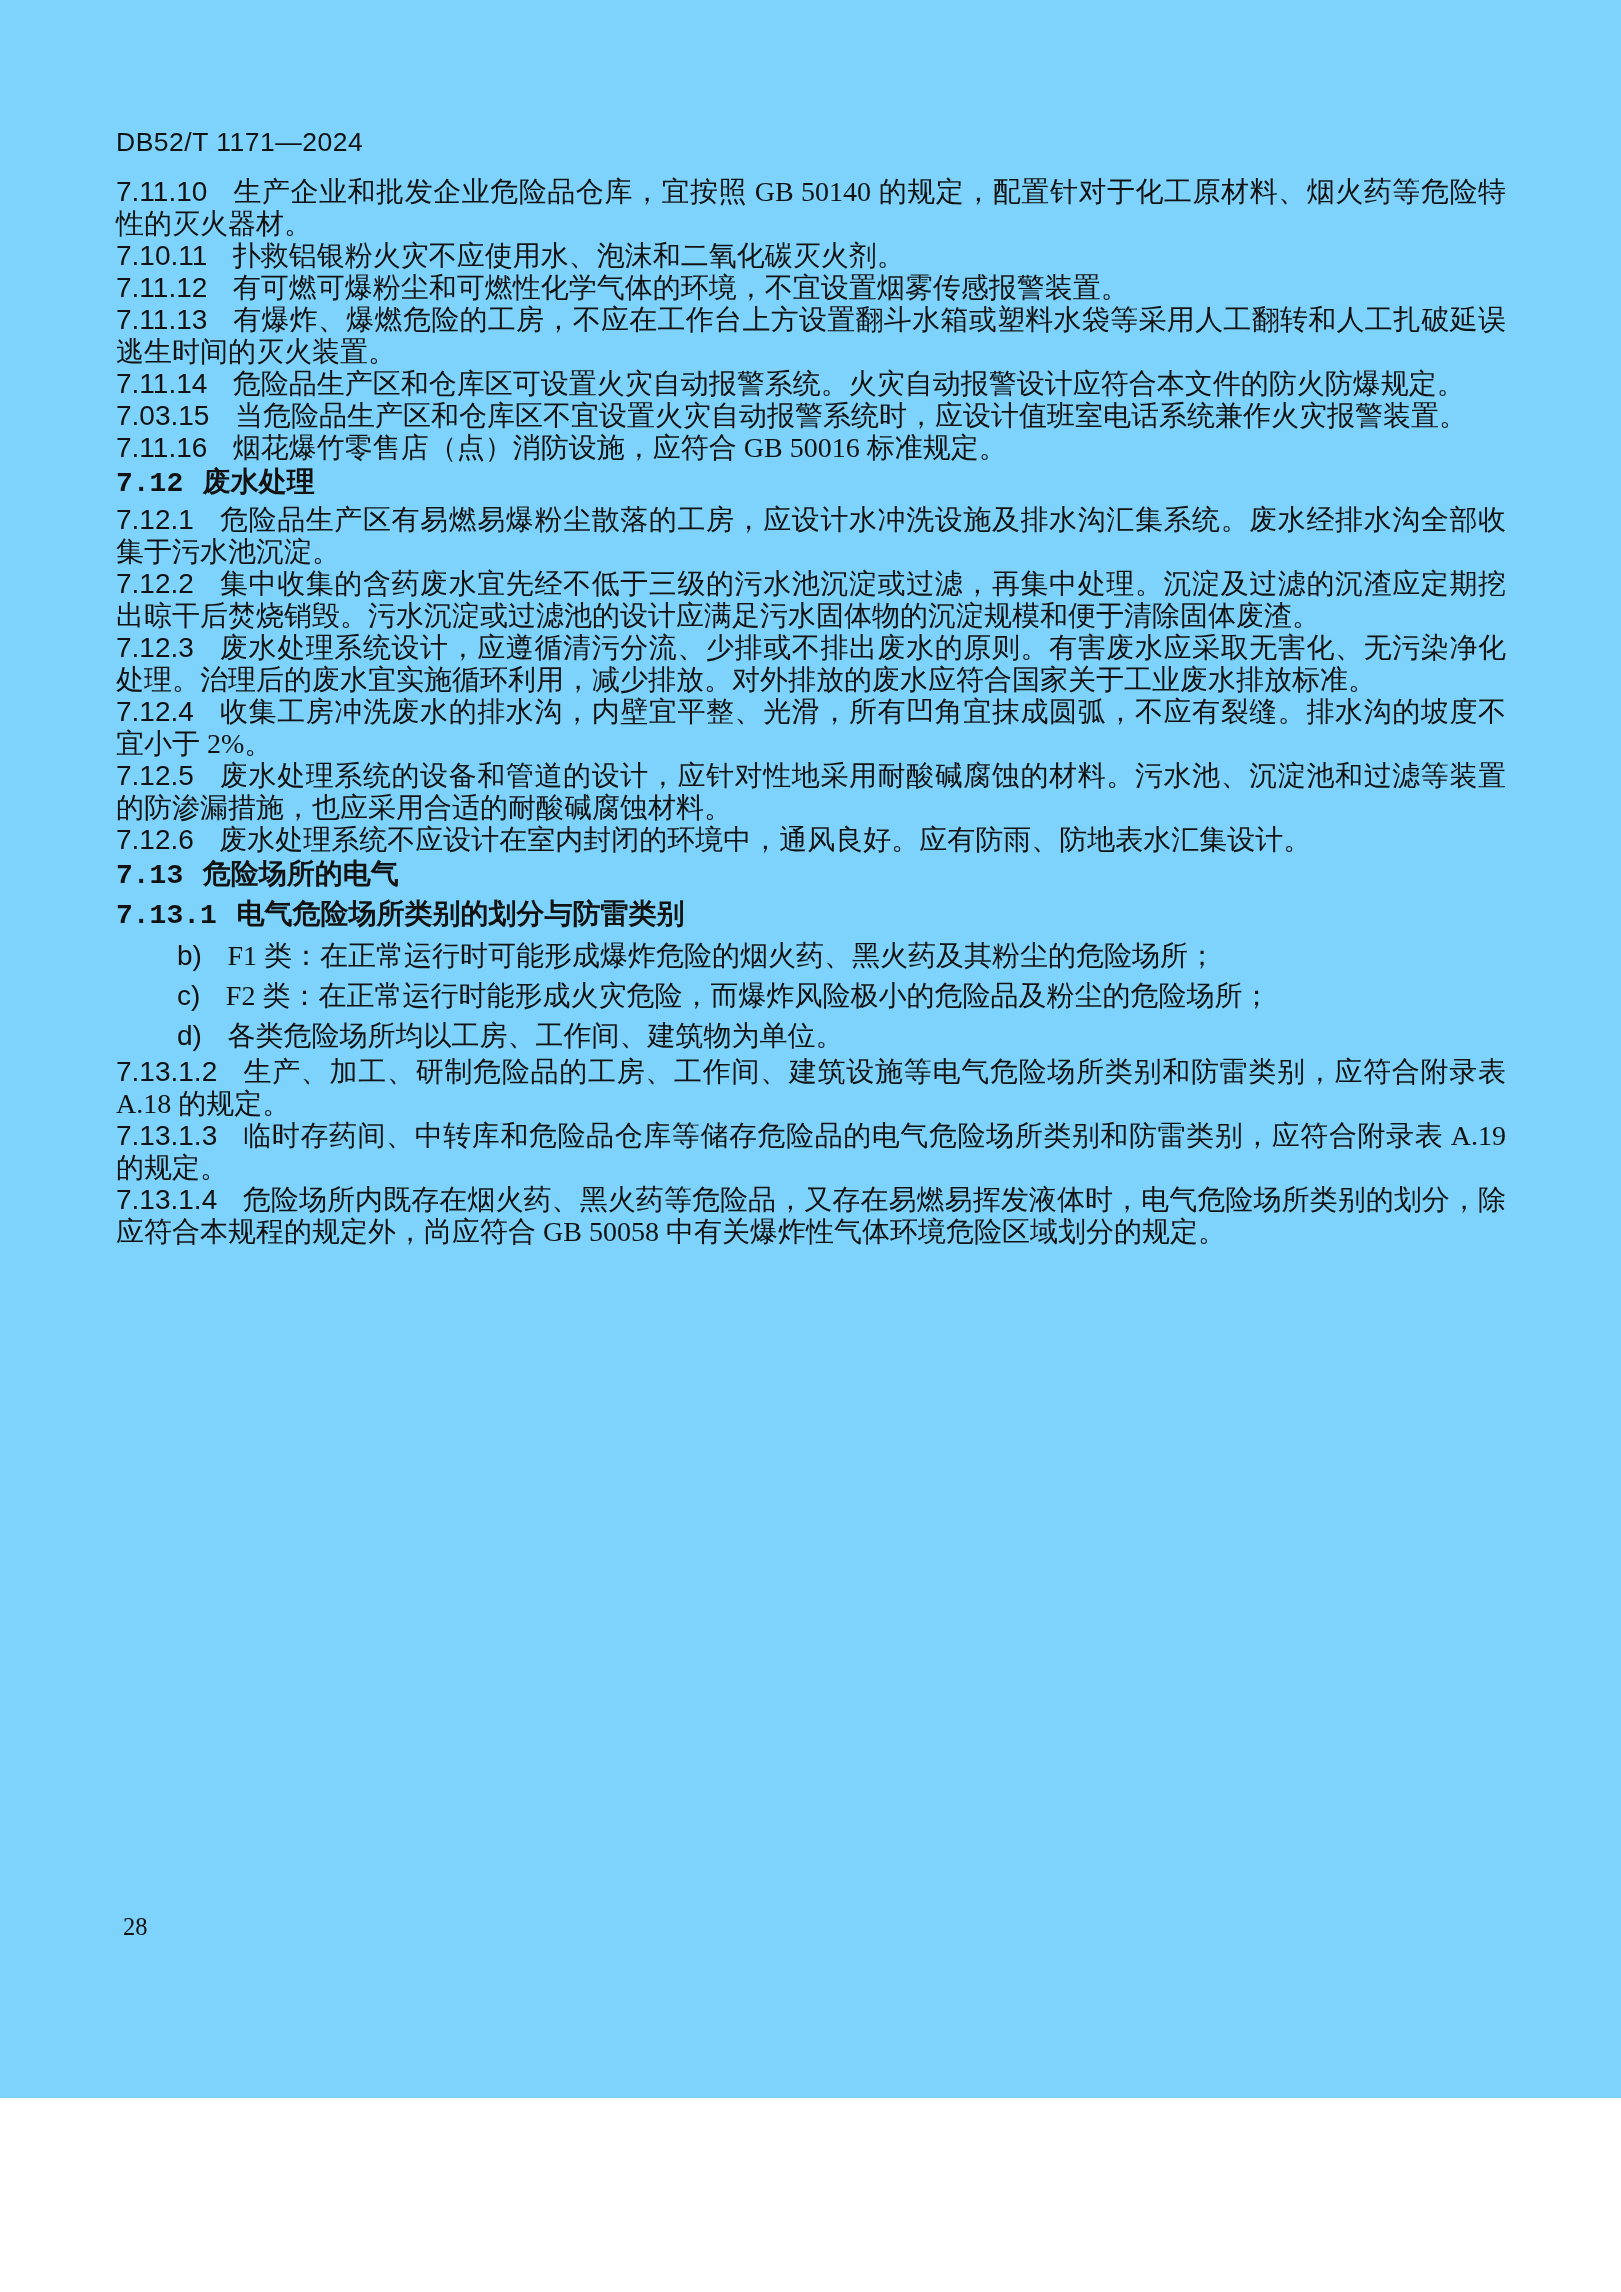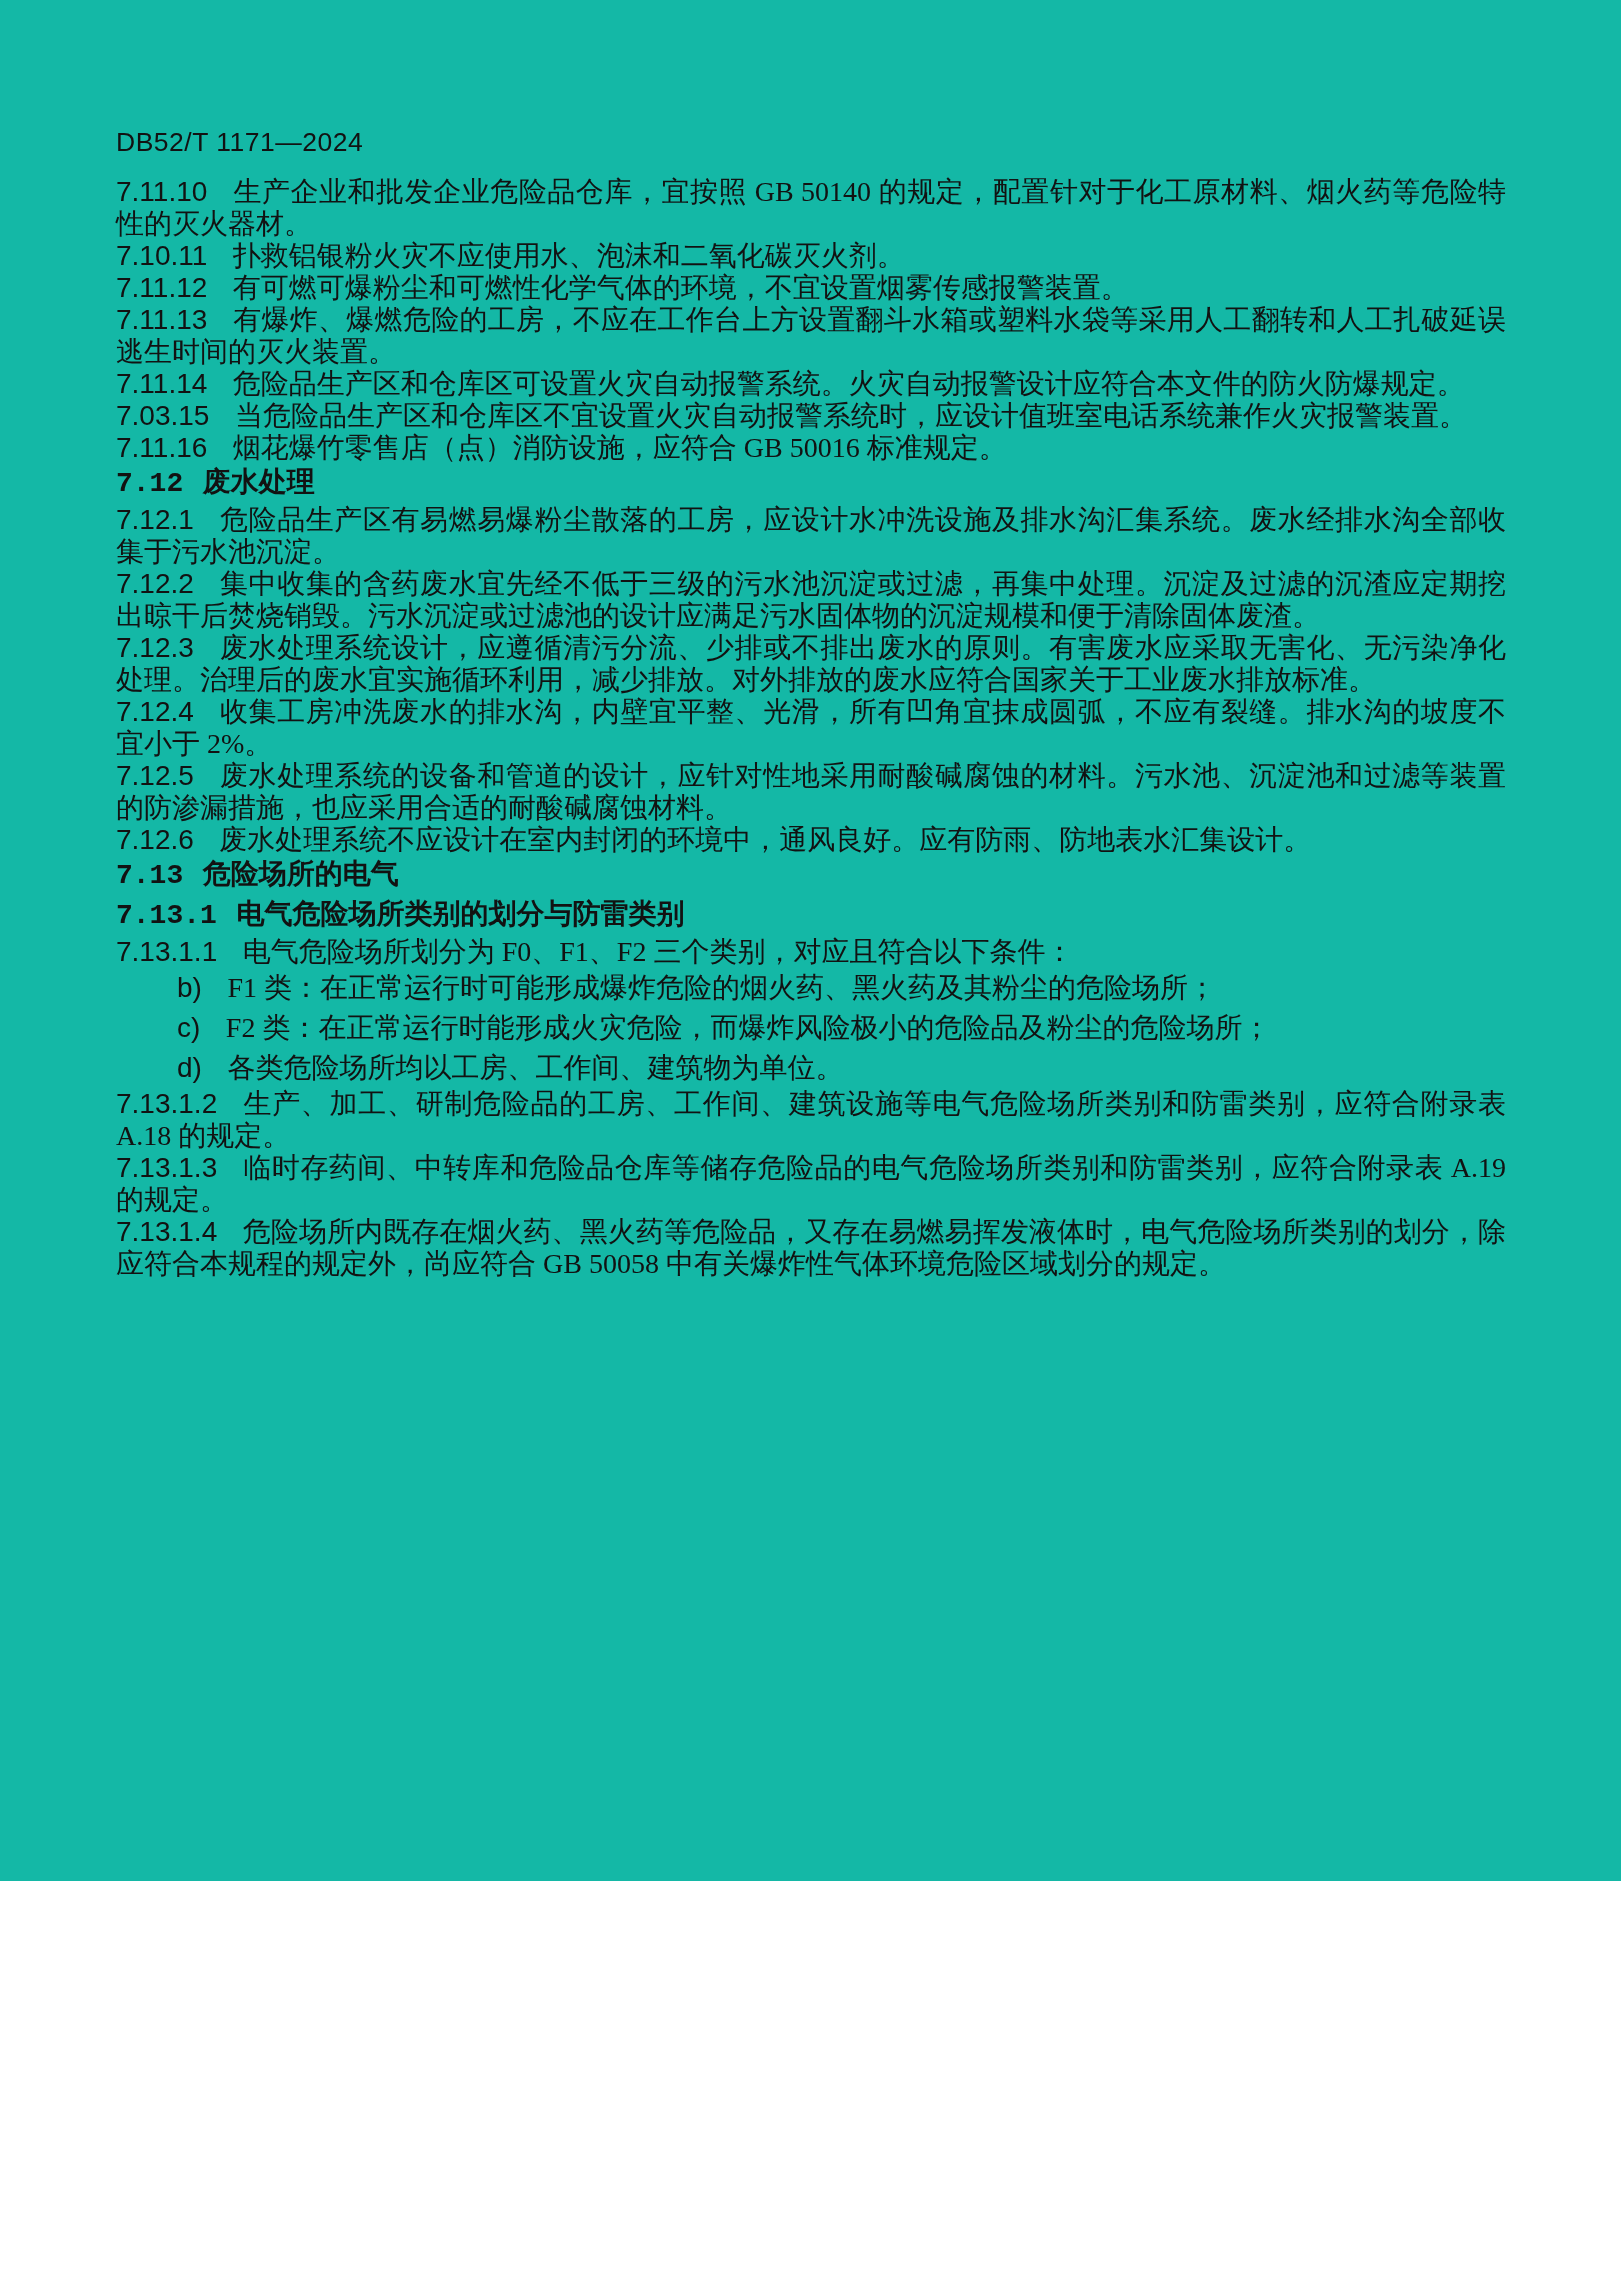--- a/index.html
+++ b/index.html
@@ -5,23 +5,23 @@
 <style>
   * { box-sizing: border-box; }
   html, body {
     margin: 0;
     padding: 0;
     background: #ffffff;
   }
   .page {
     position: relative;
     width: 1621px;
-    height: 1881px;
+    height: 2098px;
     margin: 0 auto;
-    background: #14b8a6;
+    background: #7dd3fc;
     color: #121212;
     font-family: "Liberation Serif", "DejaVu Serif", serif;
     overflow: hidden;
   }
   .doc-header {
     position: absolute;
     top: 127px;
     left: 116px;
     font-size: 26.5px;
     letter-spacing: 0.5px;
@@ -90,21 +90,20 @@
       <p class="clause"><span class="num">7.11.16</span><span class="txt">烟花爆竹零售店（点）消防设施，应符合 GB 50016 标准规定。</span></p>
       <p class="section-heading"><span class="num">7.12</span><span class="txt">废水处理</span></p>
       <p class="clause"><span class="num">7.12.1</span><span class="txt">危险品生产区有易燃易爆粉尘散落的工房，应设计水冲洗设施及排水沟汇集系统。废水经排水沟全部收集于污水池沉淀。</span></p>
       <p class="clause"><span class="num">7.12.2</span><span class="txt">集中收集的含药废水宜先经不低于三级的污水池沉淀或过滤，再集中处理。沉淀及过滤的沉渣应定期挖出晾干后焚烧销毁。污水沉淀或过滤池的设计应满足污水固体物的沉淀规模和便于清除固体废渣。</span></p>
       <p class="clause"><span class="num">7.12.3</span><span class="txt">废水处理系统设计，应遵循清污分流、少排或不排出废水的原则。有害废水应采取无害化、无污染净化处理。治理后的废水宜实施循环利用，减少排放。对外排放的废水应符合国家关于工业废水排放标准。</span></p>
       <p class="clause"><span class="num">7.12.4</span><span class="txt">收集工房冲洗废水的排水沟，内壁宜平整、光滑，所有凹角宜抹成圆弧，不应有裂缝。排水沟的坡度不宜小于 2%。</span></p>
       <p class="clause"><span class="num">7.12.5</span><span class="txt">废水处理系统的设备和管道的设计，应针对性地采用耐酸碱腐蚀的材料。污水池、沉淀池和过滤等装置的防渗漏措施，也应采用合适的耐酸碱腐蚀材料。</span></p>
       <p class="clause"><span class="num">7.12.6</span><span class="txt">废水处理系统不应设计在室内封闭的环境中，通风良好。应有防雨、防地表水汇集设计。</span></p>
       <p class="section-heading"><span class="num">7.13</span><span class="txt">危险场所的电气</span></p>
       <p class="subsection-heading"><span class="num">7.13.1</span><span class="txt">电气危险场所类别的划分与防雷类别</span></p>
-      <p class="clause"><span class="num">7.13.1.1</span><span class="txt">电气危险场所划分为 F0、F1、F2 三个类别，对应且符合以下条件：</span></p>
       <p class="list-item"><span class="num">b)</span><span class="txt">F1 类：在正常运行时可能形成爆炸危险的烟火药、黑火药及其粉尘的危险场所；</span></p>
       <p class="list-item"><span class="num">c)</span><span class="txt">F2 类：在正常运行时能形成火灾危险，而爆炸风险极小的危险品及粉尘的危险场所；</span></p>
       <p class="list-item"><span class="num">d)</span><span class="txt">各类危险场所均以工房、工作间、建筑物为单位。</span></p>
       <p class="clause"><span class="num">7.13.1.2</span><span class="txt">生产、加工、研制危险品的工房、工作间、建筑设施等电气危险场所类别和防雷类别，应符合附录表 A.18 的规定。</span></p>
       <p class="clause"><span class="num">7.13.1.3</span><span class="txt">临时存药间、中转库和危险品仓库等储存危险品的电气危险场所类别和防雷类别，应符合附录表 A.19 的规定。</span></p>
       <p class="clause"><span class="num">7.13.1.4</span><span class="txt">危险场所内既存在烟火药、黑火药等危险品，又存在易燃易挥发液体时，电气危险场所类别的划分，除应符合本规程的规定外，尚应符合 GB 50058 中有关爆炸性气体环境危险区域划分的规定。</span></p>
     </div>
 
   <div class="page-footer">
     <span>28</span>

